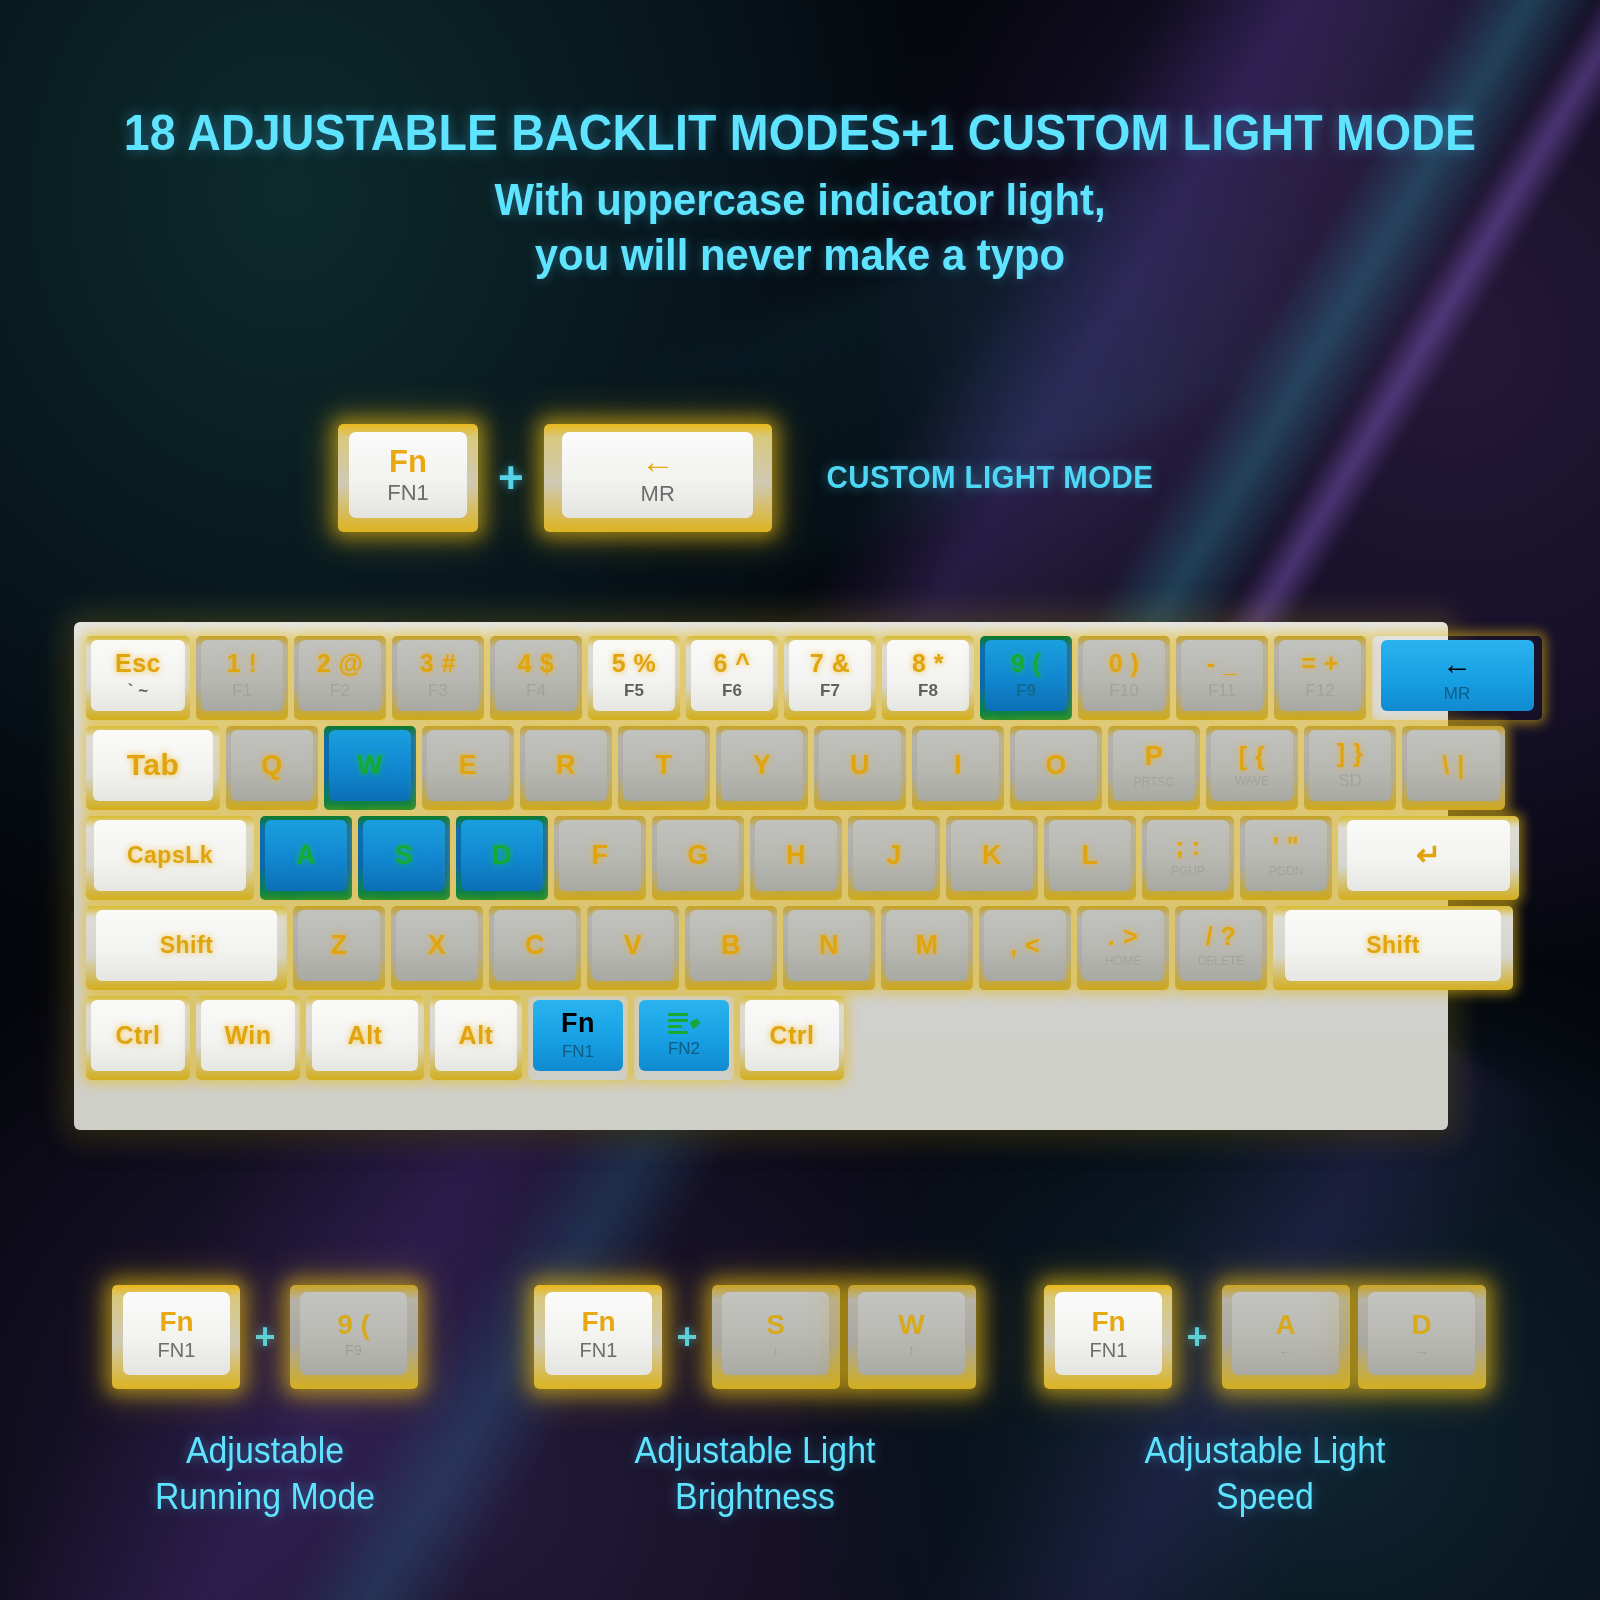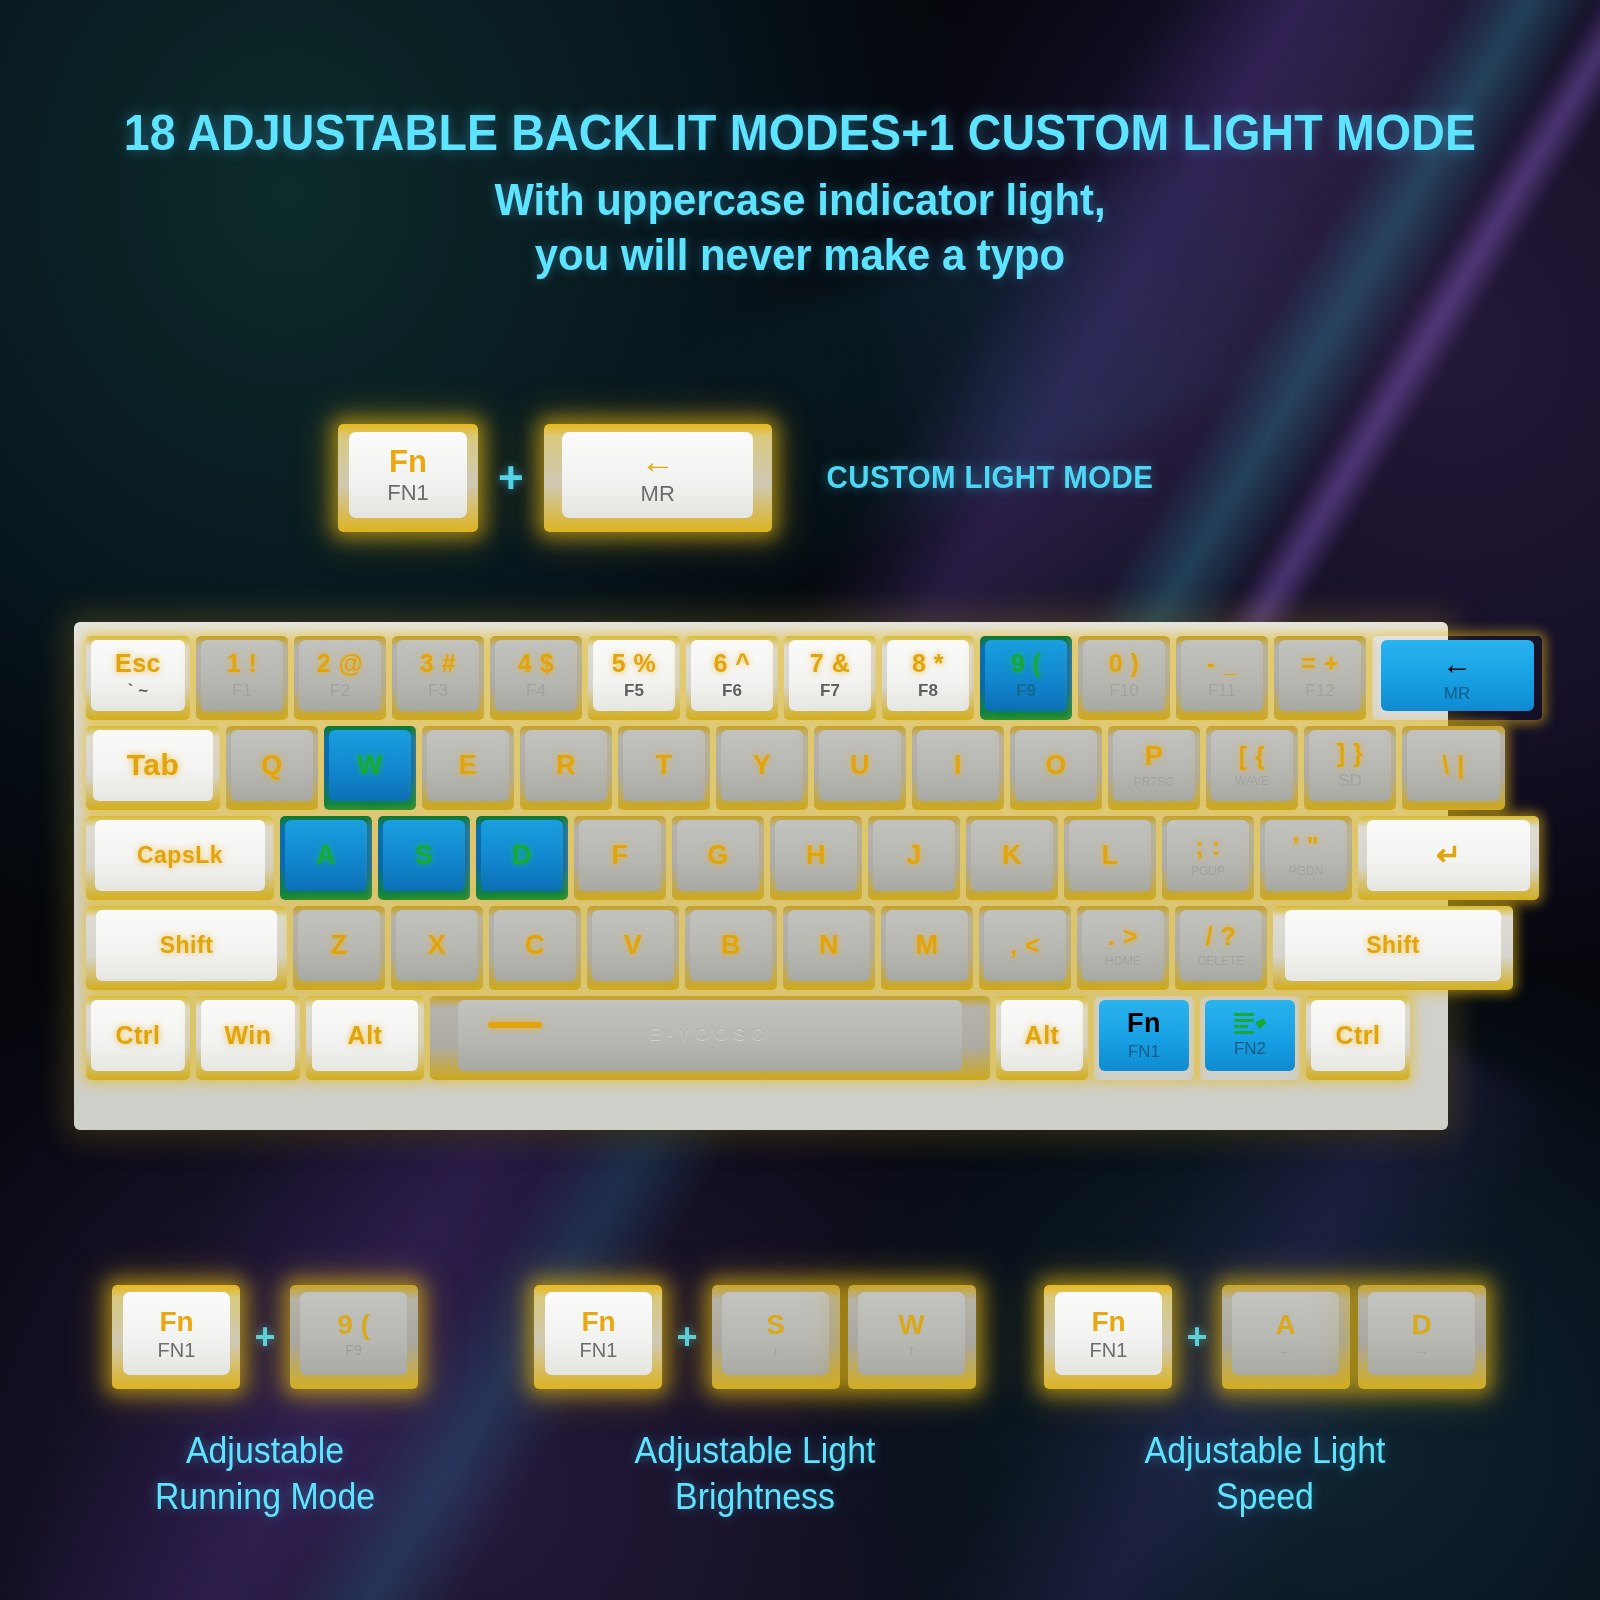--- a/index.html
+++ b/index.html
@@ -361,21 +361,21 @@
             <span class="leg2" style="font-size: 17px;">SD</span>
           </div>
         </div>
         <div class="key k-grey" style="width: 103px;">
           <div class="face">
             <span class="leg1" style="font-size: 25px;">\ |</span>
           </div>
         </div>
       </div>
       <div class="krow">
-        <div class="key k-white" style="width: 188px;">
+        <div class="key k-white" style="width: 168px;">
           <div class="face">
             <span class="leg1" style="font-size: 23px;">CapsLk</span>
           </div>
         </div>
         <div class="key k-blue" style="width: 92px;">
           <div class="face">
             <span class="leg1" style="font-size: 27px;">A</span>
           </div>
         </div>
         <div class="key k-blue" style="width: 92px;">
@@ -507,26 +507,20 @@
           </div>
         </div>
         <div class="key k-white" style="width: 104px;">
           <div class="face">
             <span class="leg1" style="font-size: 25px;">Win</span>
           </div>
         </div>
         <div class="key k-white" style="width: 118px;">
           <div class="face">
             <span class="leg1" style="font-size: 25px;">Alt</span>
-          </div>
-        </div>
-        <div class="key k-grey spacebar" style="width: 560px;">
-          <div class="face">
-            <div class="sb-dash"></div>
-            <span class="sb-brand">E-YOOSO</span>
           </div>
         </div>
         <div class="key k-white" style="width: 92px;">
           <div class="face">
             <span class="leg1" style="font-size: 25px;">Alt</span>
           </div>
         </div>
         <div class="key k-bluebright" style="width: 100px;">
           <div class="face">
             <span class="leg1" style="font-size: 27px;">Fn</span>

